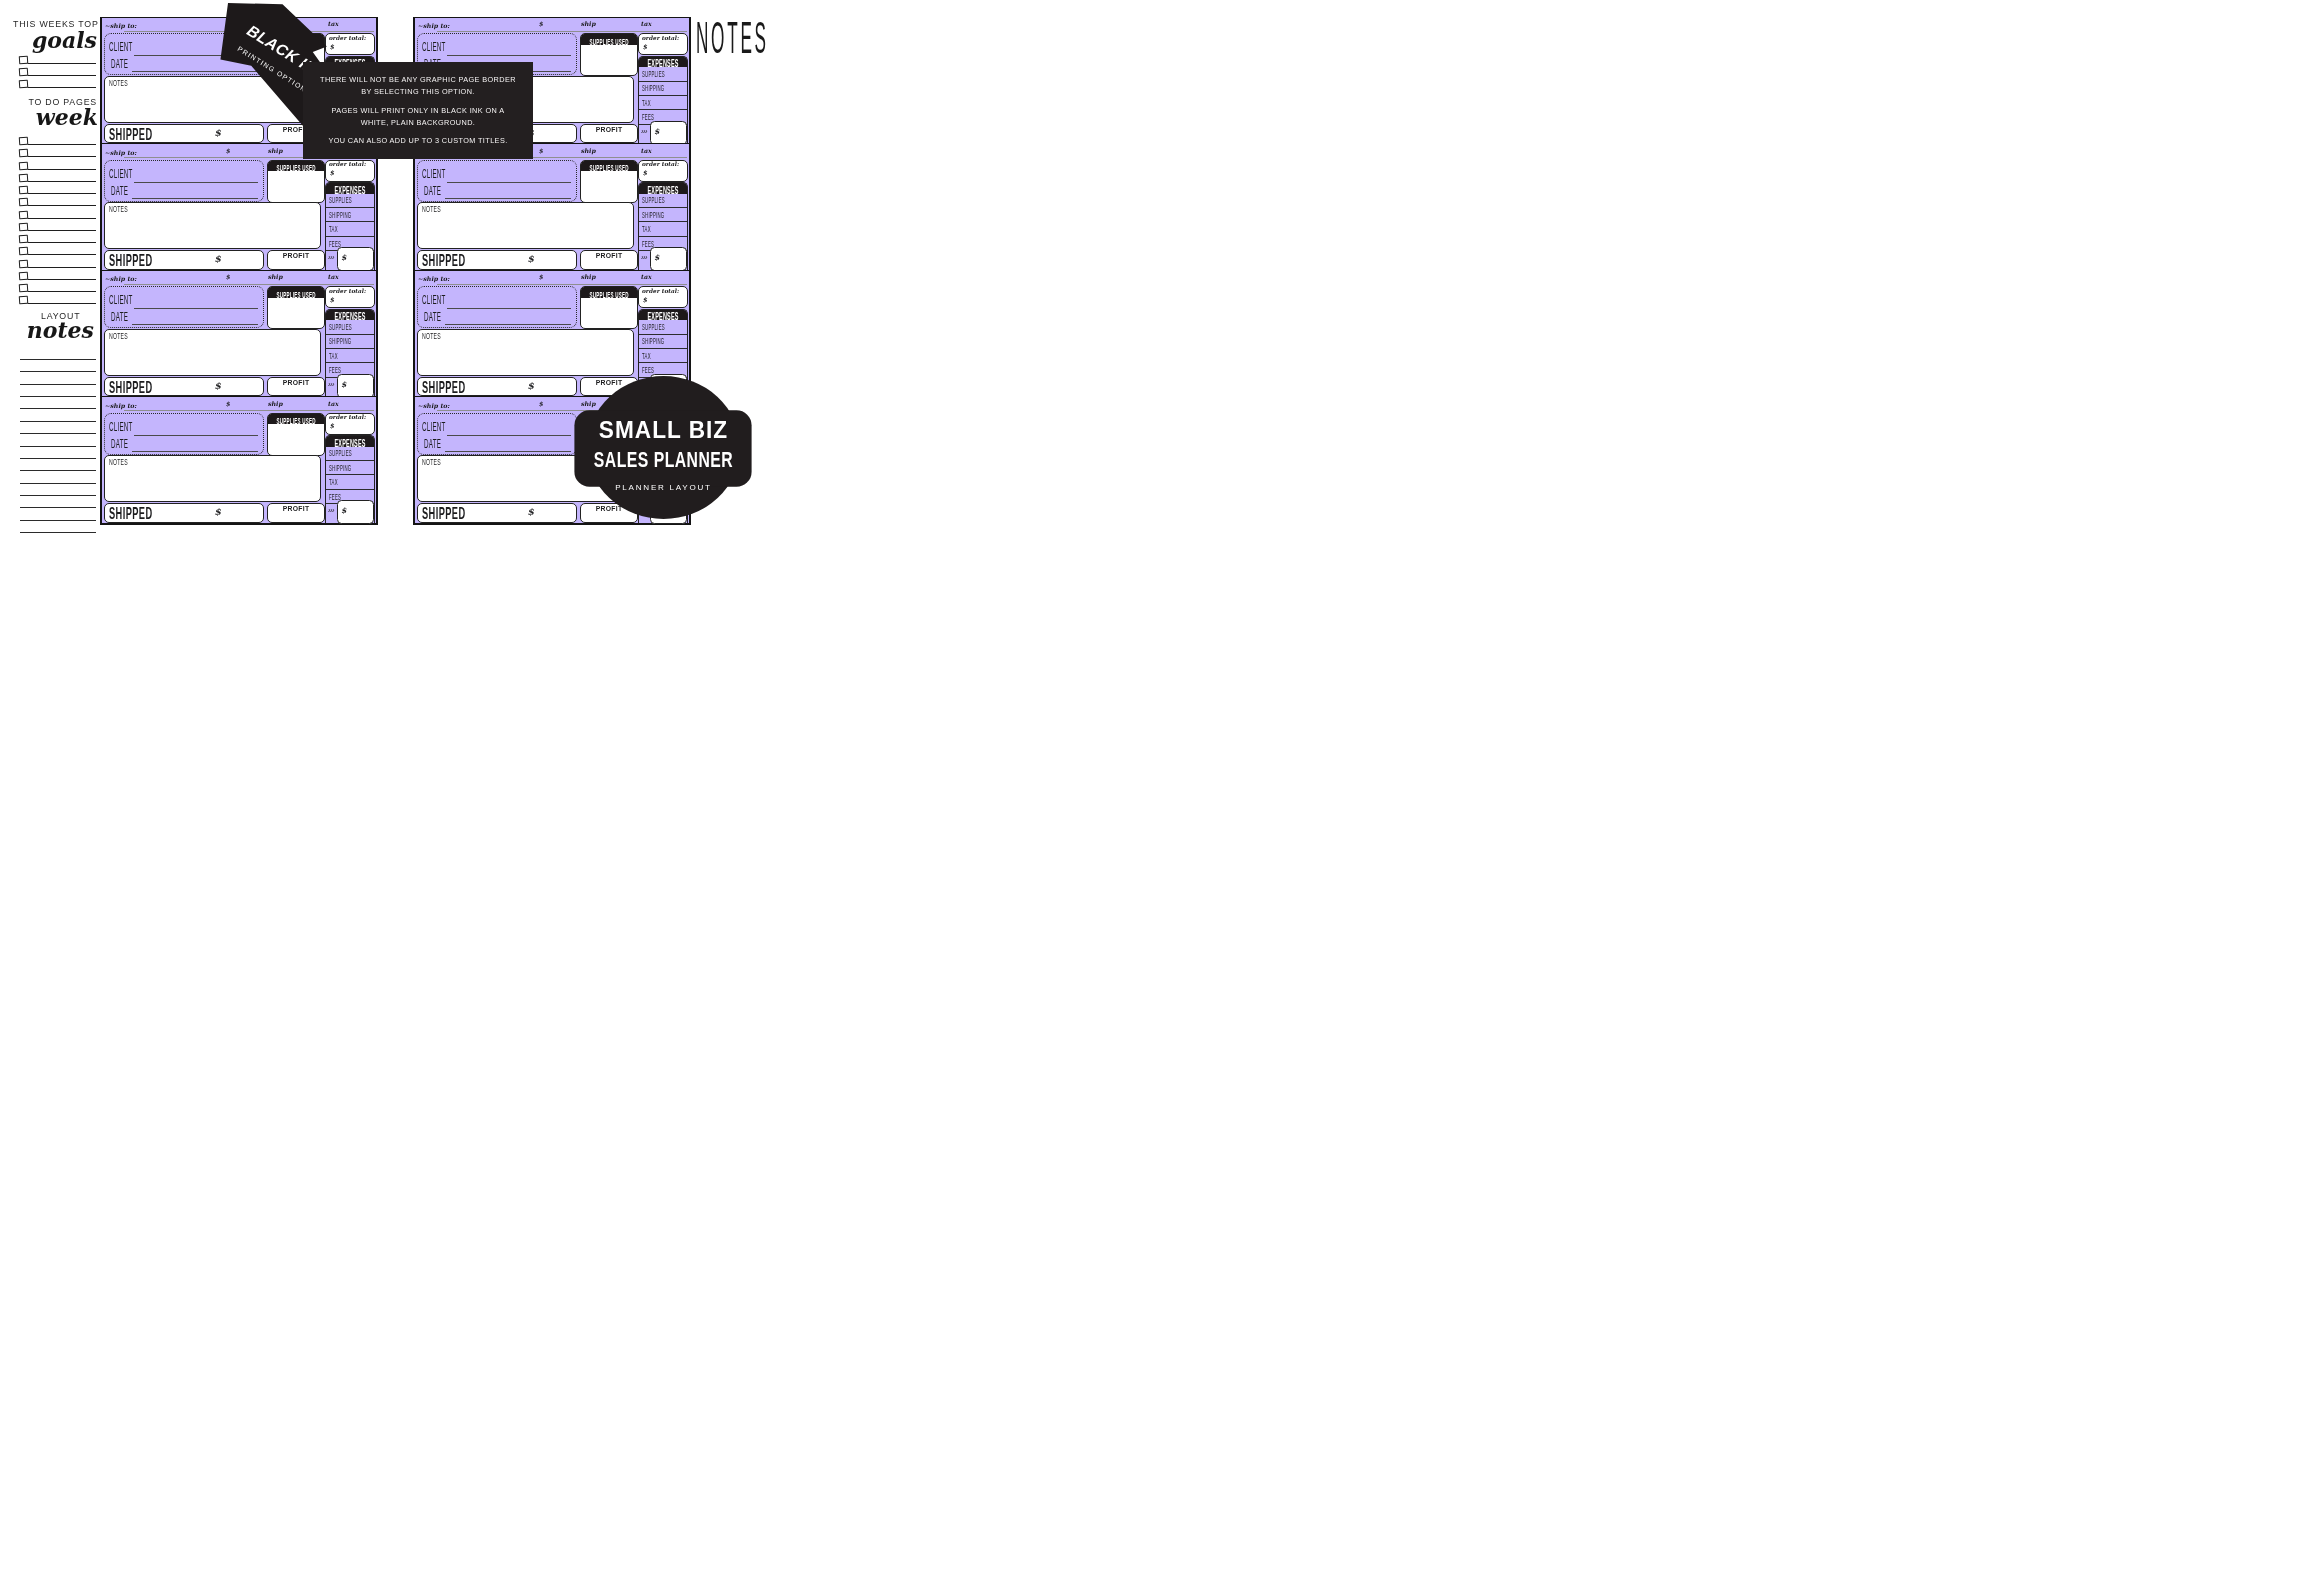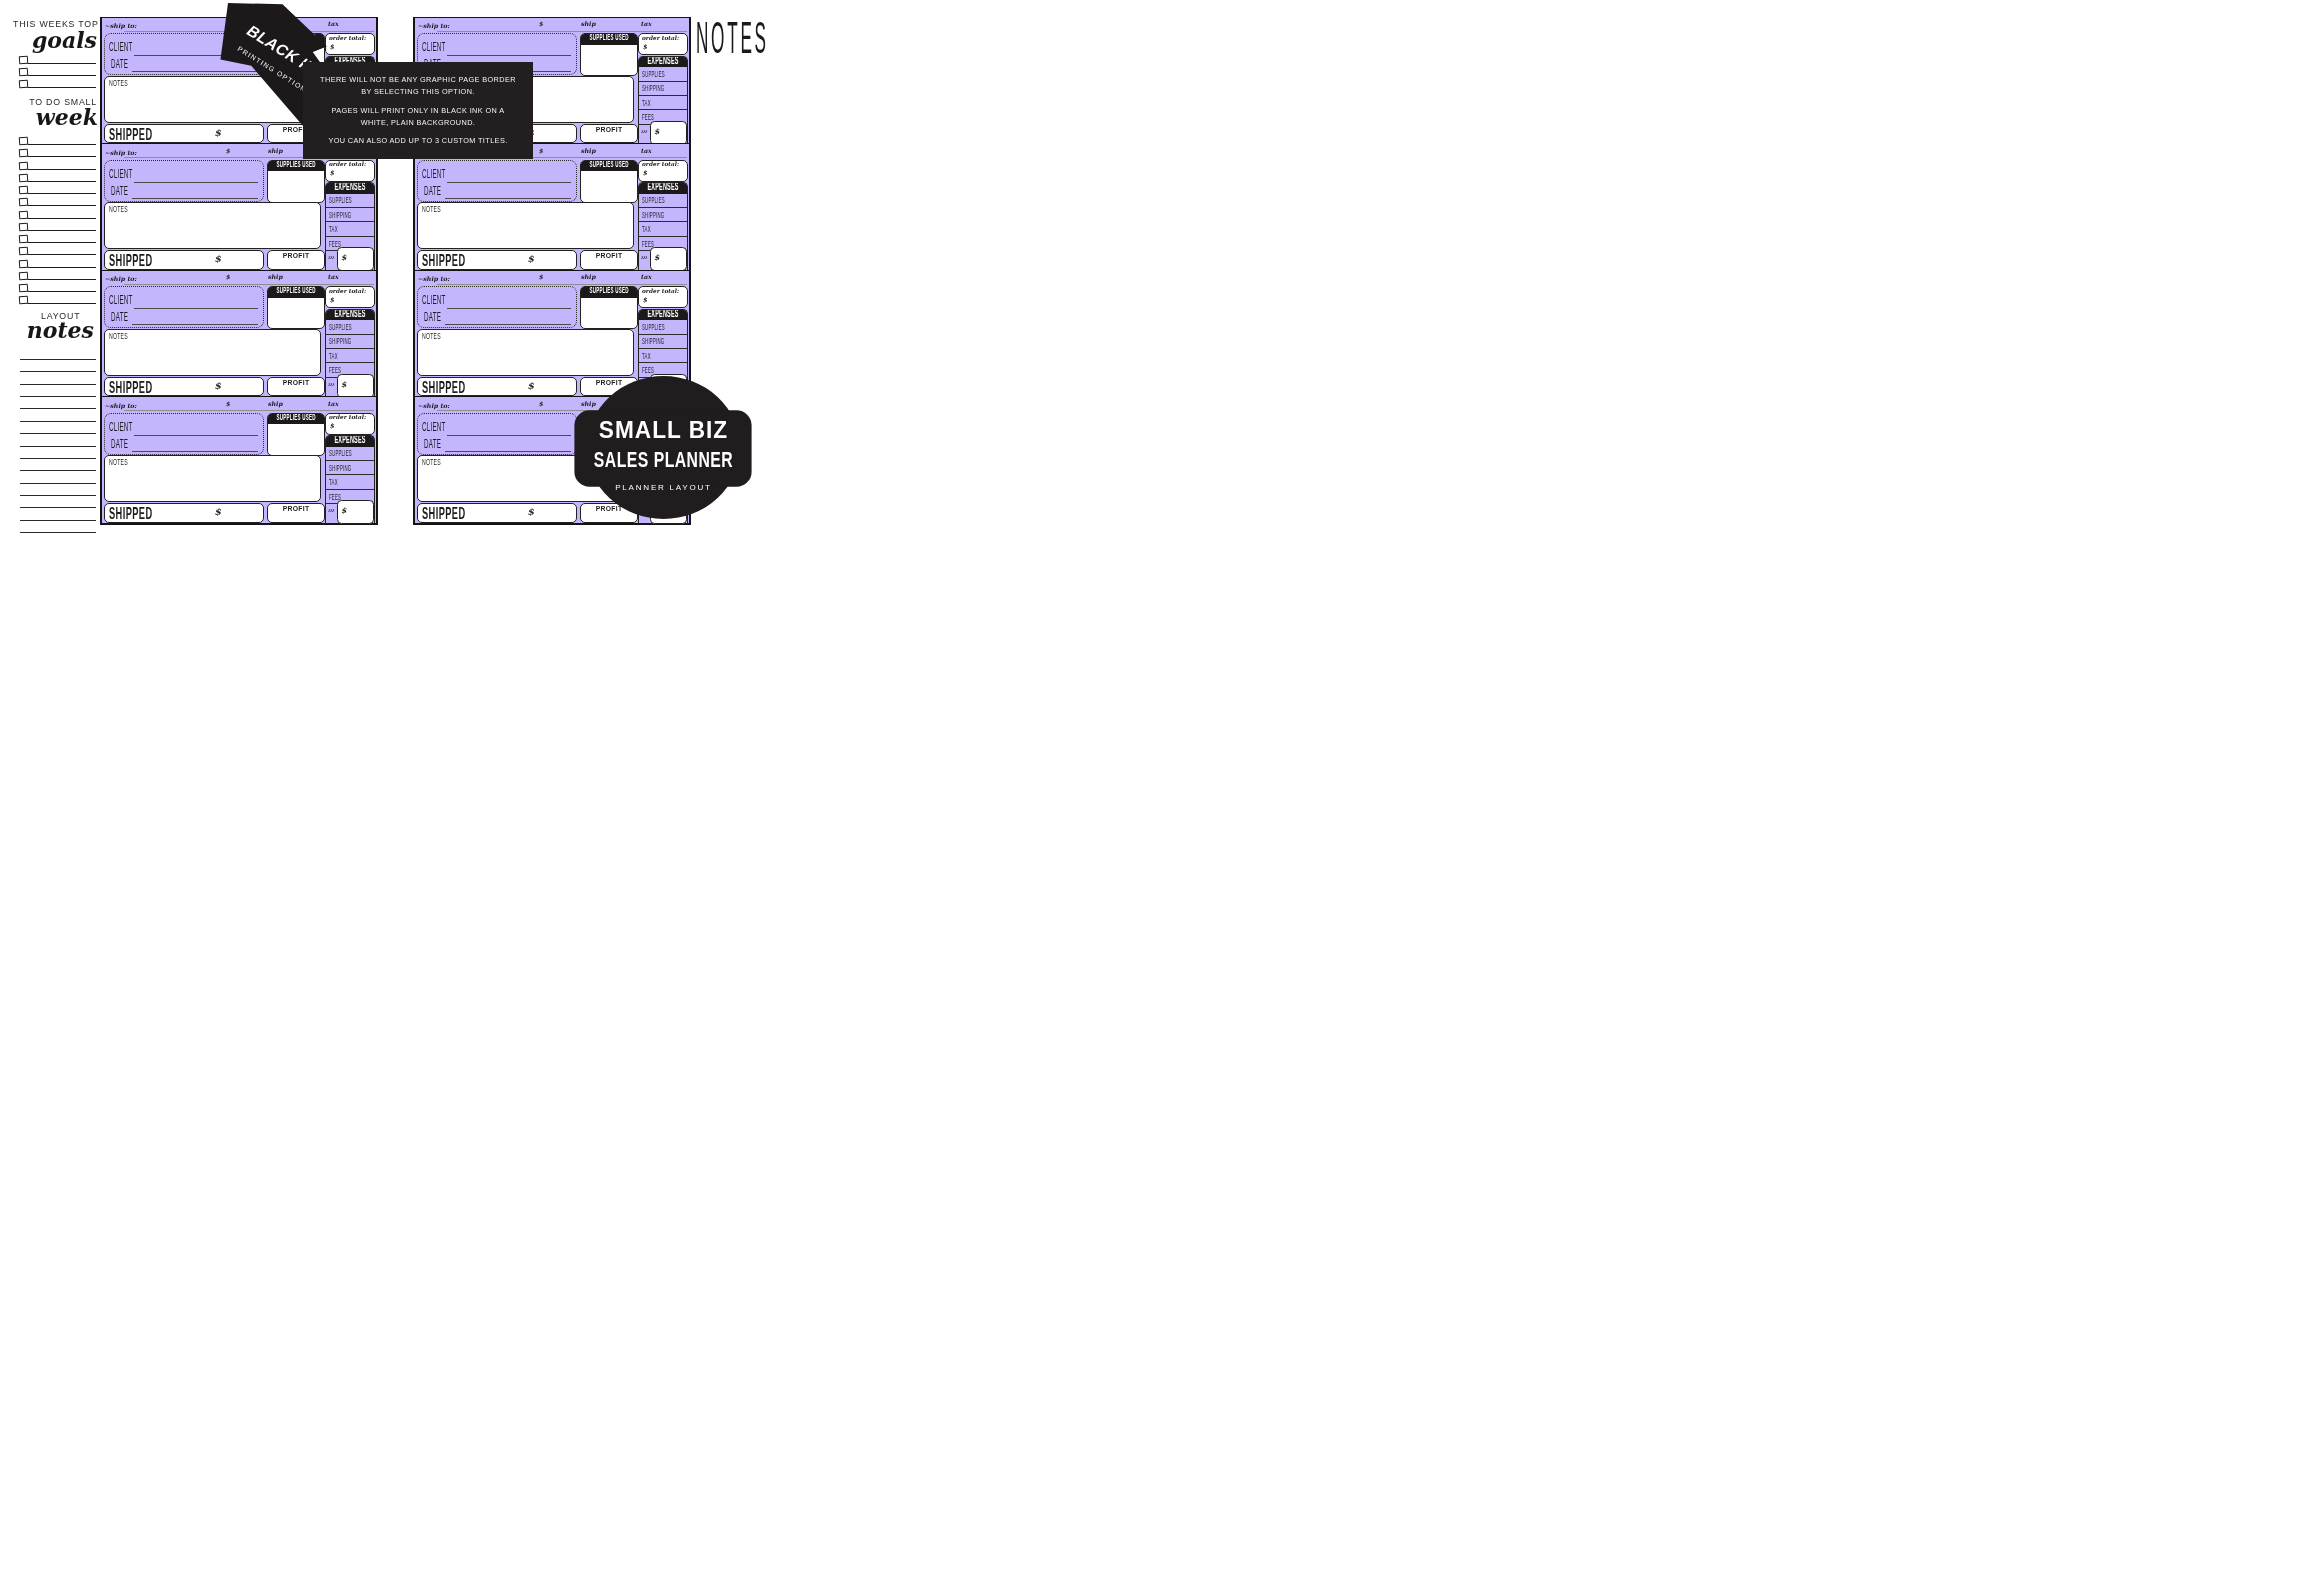--- a/index.html
+++ b/index.html
@@ -39,21 +39,21 @@
   .bh-tax{left:226px;}
 
   .dotted-box{position:absolute;left:2px;top:15.6px;width:158px;height:40px;border:1.1px dotted #2a2a2a;border-radius:7px;}
   .lbl-client{position:absolute;left:4px;top:9px;font-size:8px;}
   .ln-client{position:absolute;left:29px;right:5px;top:21px;border-bottom:0.7px solid #4a4a4a;}
   .lbl-date{position:absolute;left:6px;top:26px;font-size:8px;}
   .ln-date{position:absolute;left:27px;right:5px;top:37px;border-bottom:0.7px solid #4a4a4a;}
 
   .box-solid{border:1px solid #222;border-radius:5px;background:#fff;}
   .supplies-box{position:absolute;left:165px;top:15.6px;width:56px;height:41px;}
-  .black-hdr{height:10.6px;background:#1d191a;border-radius:3.5px 3.5px 0 0;display:flex;align-items:flex-start;
+  .black-hdr{height:10.6px;background:#1d191a;border-radius:3.5px 3.5px 0 0;display:flex;align-items:flex-end;
              justify-content:center;color:#fff;overflow:hidden;}
   .black-hdr .hand{font-weight:700;}
   .su-lbl{font-size:5.8px;}
 
   .ordertotal-box{position:absolute;left:223px;top:15.6px;width:48px;height:20px;}
   .ot-lbl{position:absolute;left:3px;top:0.5px;font-size:5.8px;}
   .ot-dollar{position:absolute;left:4px;top:8.6px;font-size:6.6px;}
 
   .expenses{position:absolute;left:223px;top:38px;width:48px;bottom:0;border:1px solid #222;
             border-bottom:none;border-radius:5px 5px 0 0;}
@@ -111,21 +111,21 @@
         <div class="chkrow" style="top: 67px;">
           <span class="box"></span>
           <span class="ln"></span>
         </div>
         <div class="chkrow" style="top: 79px;">
           <span class="box"></span>
           <span class="ln"></span>
         </div>
       </div>
 
-    <div class="sb-abs sb-right thinhead" style="left:13px;top:97px;">TO DO SMALL</div>
+    <div class="sb-abs sb-right thinhead" style="left:13px;top:97px;">TO DO PAGES</div>
     <div class="sb-abs sb-right script bigscript" style="left:14px;top:106px;">week</div>
     <div id="todo-rows">
         <div class="chkrow" style="top: 136px;">
           <span class="box"></span>
           <span class="ln"></span>
         </div>
         <div class="chkrow" style="top: 148px;">
           <span class="box"></span>
           <span class="ln"></span>
         </div>

